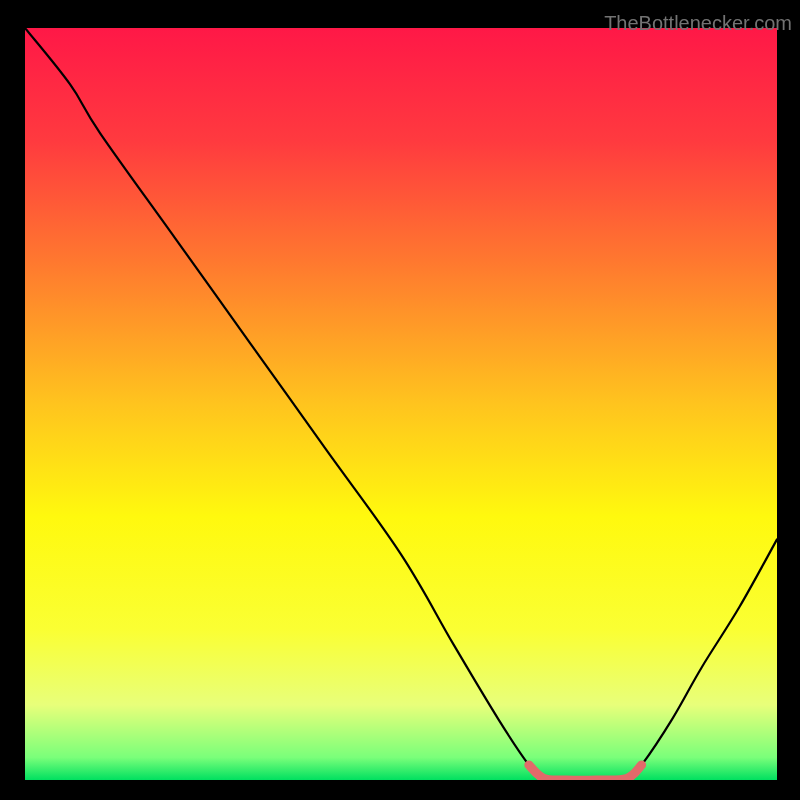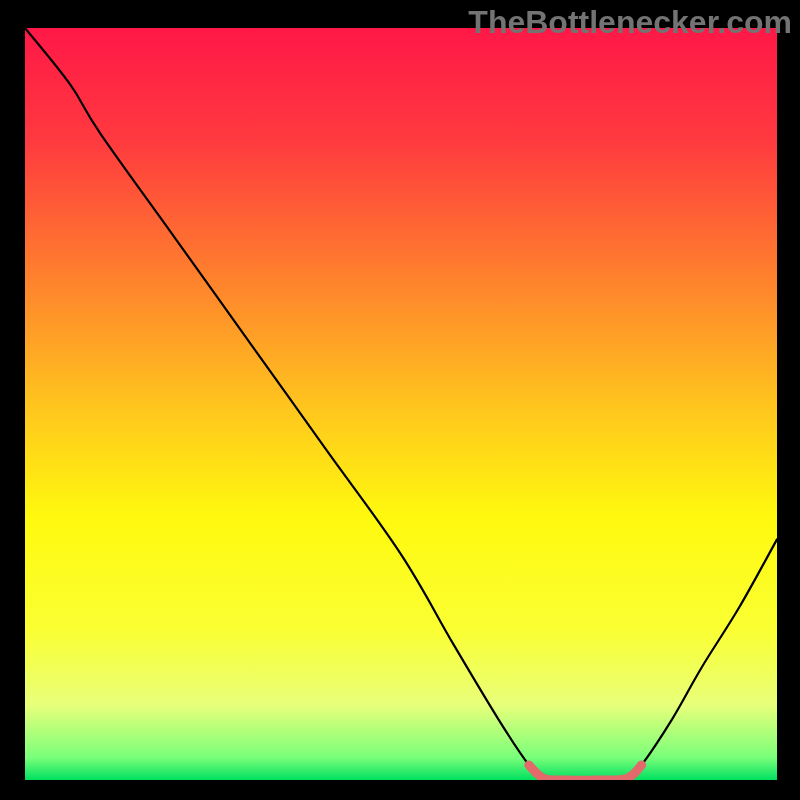--- a/index.html
+++ b/index.html
@@ -1,18 +1,18 @@
 <!DOCTYPE html>
 <html><head>
 <meta charset="utf-8">
 <style>
 *{margin:0;padding:0;box-sizing:border-box}
 body{width:800px;height:800px;background:#000;font-family:Arial,sans-serif;overflow:hidden}
 .wrap{width:800px;height:800px;position:relative}
-.attribution{position:absolute;top:4px;right:8px;color:#737373;font-size:32px;font-weight:700;z-index:10}
+.attribution{position:absolute;top:12px;right:8px;color:#737373;font-size:20px;font-weight:400;z-index:10}
 .plot{position:absolute;left:25px;top:28px;width:752px;height:752px}
 svg{display:block}
 </style>
 </head>
 <body>
 
 <div class="wrap">
   <div class="attribution">TheBottlenecker.com</div>
   <div class="plot">
     <svg width="752" height="752" viewBox="0 0 752 752" preserveAspectRatio="none">

